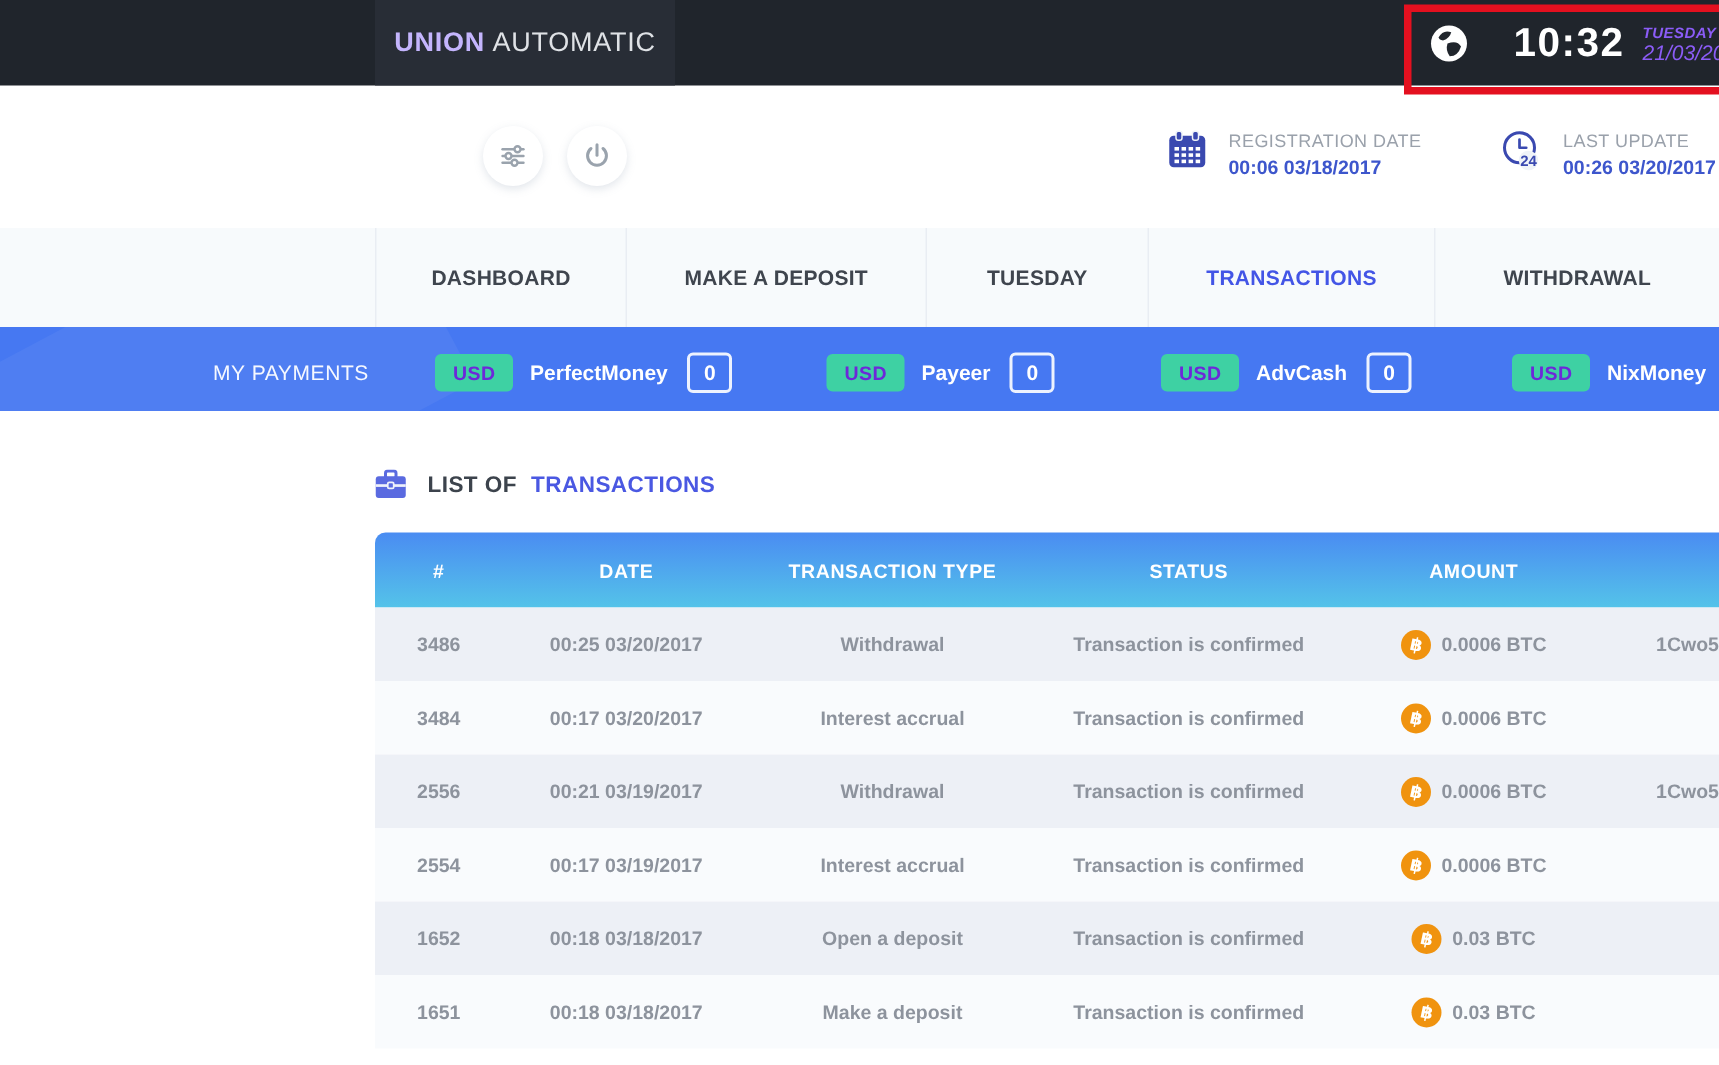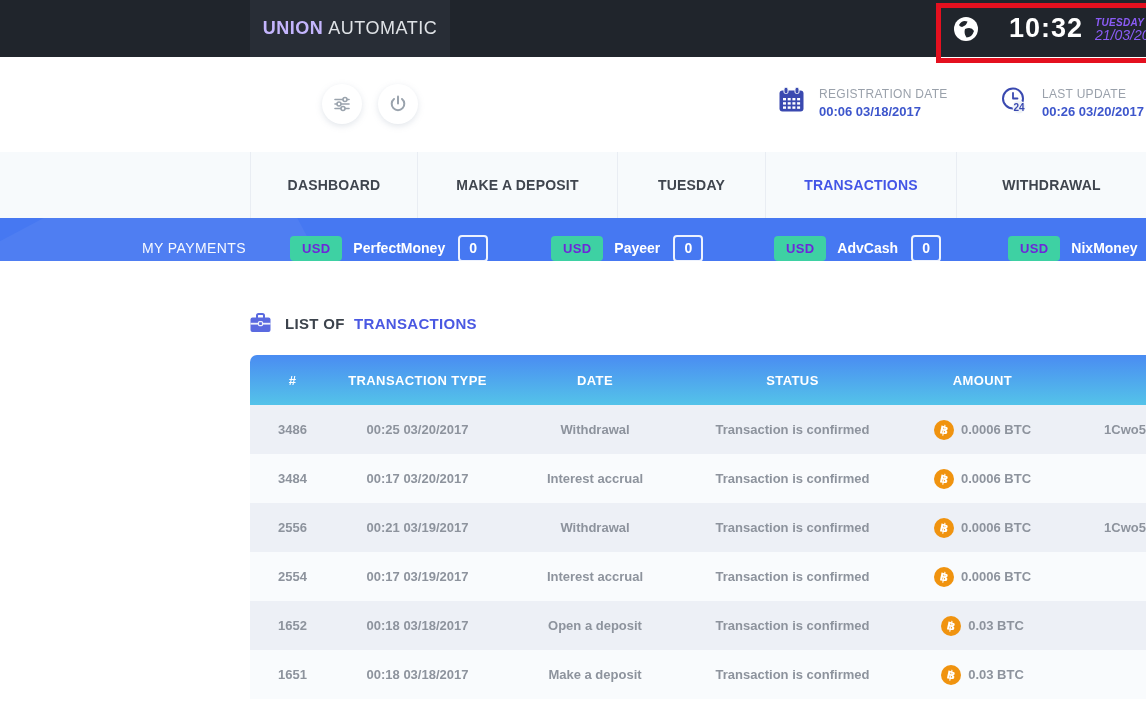--- a/index.html
+++ b/index.html
@@ -47,21 +47,21 @@
   .navbar { position:absolute; left:250px; top:152px; width:896px; height:66px; background:#f7fafc; display:flex; }
   .nav-item { height:66px; display:flex; align-items:center; justify-content:center;
               font-size:14px; font-weight:700; color:#3f454e; border-left:1px solid #e9edf3; cursor:pointer;
               letter-spacing:.2px; }
   .nav-item.w1{width:167px;} .nav-item.w2{width:200px;} .nav-item.w3{width:148px;}
   .nav-item.w4{width:191px;} .nav-item.w5{width:190px;}
   .nav-item.active { color:#4355e6; }
   .nav-left-fill { position:absolute; left:0; top:152px; width:250px; height:66px; background:#f7fafc; }
 
   
-  .paybar { position:absolute; left:0; top:218px; width:1146px; height:43px; background:#4678f2; overflow:hidden; }
+  .paybar { position:absolute; left:0; top:218px; width:1146px; height:56px; background:#4678f2; overflow:hidden; }
   .paybar .sheen { position:absolute; left:-60px; top:-30px; width:360px; height:160px;
                    background:rgba(255,255,255,.05); transform:rotate(-28deg); }
   .pay-label { position:absolute; left:0; top:0; width:246px; height:60px; line-height:60px; text-align:right;
                color:rgba(255,255,255,.95); font-size:14px; font-weight:500; letter-spacing:.4px; }
   .pay-group { position:absolute; top:0; height:60px; display:flex; align-items:center; }
   .pay-group.g1{left:290px;} .pay-group.g2{left:551px;} .pay-group.g3{left:774px;} .pay-group.g4{left:1008px;}
   .usd-badge { background:#3ed1a3; color:#6d28d9; font-size:13px; font-weight:700; border-radius:4px;
                padding:5px 12px; letter-spacing:.3px; }
   .pay-name { margin-left:11px; color:#ffffff; font-size:14px; font-weight:700; }
   .balance-box { margin-left:13px; min-width:30px; height:27px; border:2px solid rgba(255,255,255,.9);
@@ -230,22 +230,22 @@
     </span>
     <div class="heading-text">
       <span class="prefix">LIST OF</span>
       <span class="link">TRANSACTIONS</span>
     </div>
   </div>
 
   <div class="tx-table">
     <div class="tx-header">
       <div>#</div>
+      <div>DATE</div>
       <div>TRANSACTION TYPE</div>
-      <div>DATE</div>
       <div>STATUS</div>
       <div>AMOUNT</div>
       <div></div>
     </div>
 
     <div class="tx-row">
       <div>3486</div>
       <div>00:25 03/20/2017</div>
       <div>Withdrawal</div>
       <div>Transaction is confirmed</div>

